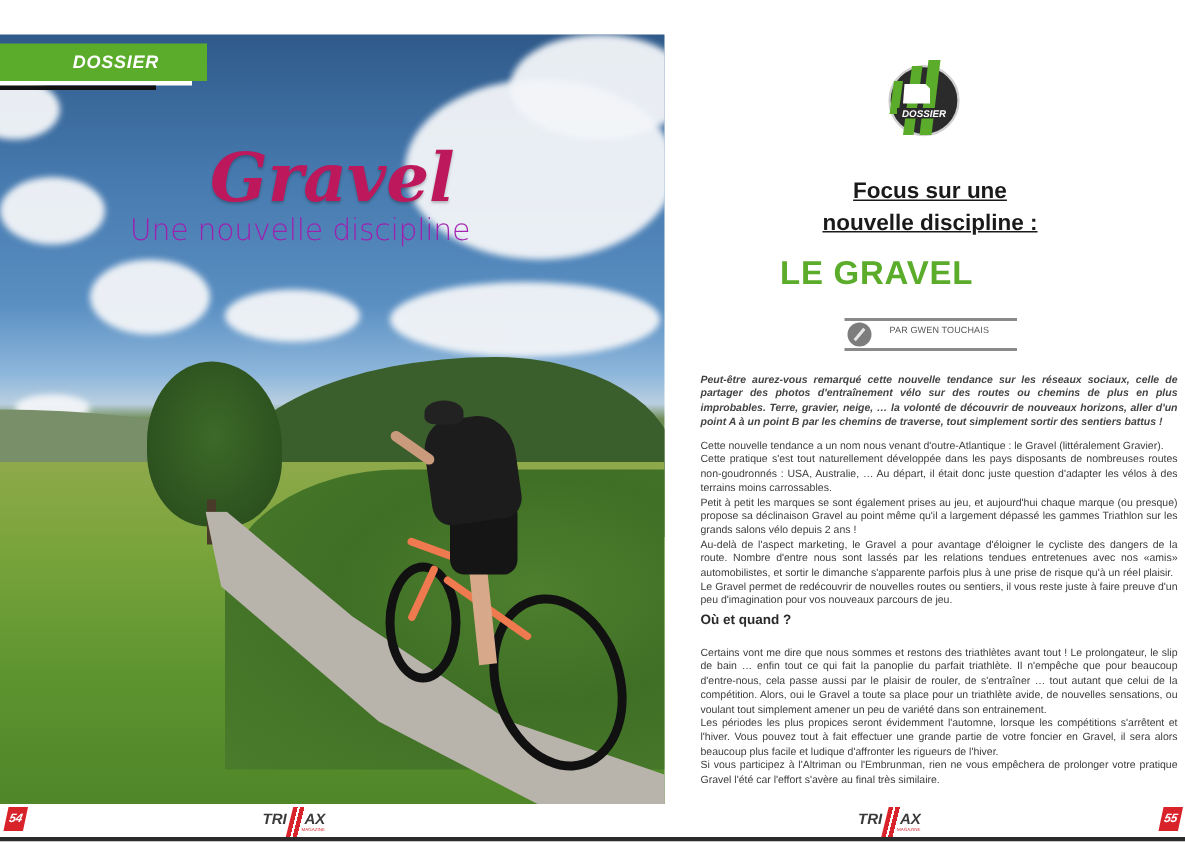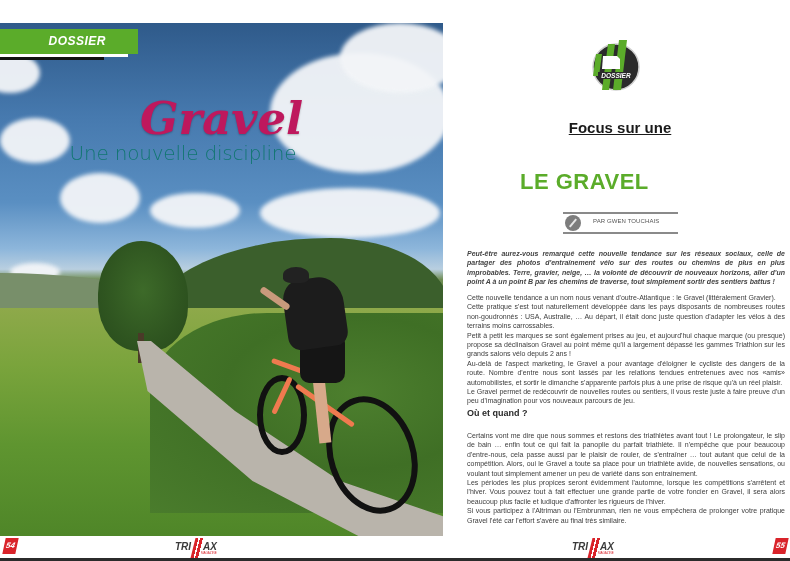--- a/index.html
+++ b/index.html
@@ -57,23 +57,23 @@
   }
   .dossier-tab-line-white { position: absolute; left: 0; top: 54px; width: 128px; height: 3px; background: #ffffff; }
   .dossier-tab-line-black { position: absolute; left: 0; top: 57px; width: 104px; height: 3px; background: #111111; }
 
   .hero-title {
     position: absolute; left: 140px; top: 92px; width: 130px; text-align: center;
     font-family: "DejaVu Serif", serif; font-style: italic; font-weight: bold;
     font-size: 45px; color: #be185d; text-shadow: 0 1px 2px rgba(0,0,0,0.25);
   }
   .hero-subtitle {
-    position: absolute; left: 63px; top: 141px; width: 240px; text-align: center;
+    position: absolute; left: 80px; top: 141px; width: 240px; text-align: center;
     font-family: "DejaVu Sans", sans-serif; font-weight: 200; font-size: 20px;
-    color: #0f766e; letter-spacing: -0.2px; opacity: 0.95;
+    color: #a21caf; letter-spacing: -0.2px; opacity: 0.95;
   }
 
   
   .dossier-badge { position: absolute; left: 588px; top: 36px; width: 56px; height: 56px; }
   .focus-title {
     position: absolute; left: 520px; top: 117px; width: 200px; text-align: center;
     font-weight: bold; font-size: 15px; line-height: 21px; color: #1a1a1a;
   }
   .focus-title span { text-decoration: underline; }
   .gravel-title {
@@ -165,20 +165,21 @@
   <polygon points="20,8 27,8 21,54 14,54" fill="#5bac2a"></polygon>
   <polygon points="31,4 39,4 33,54 25,54" fill="#5bac2a"></polygon>
   <polygon points="8,18 14,18 11,40 5,40" fill="#5bac2a"></polygon>
   <path d="M15 20 h14 l3 3 v10 h-18 z" fill="#ffffff"></path>
   <rect x="10" y="36" width="36" height="7" fill="#2b2b2b"></rect>
   <text x="28" y="42" font-size="6.5" font-weight="bold" font-style="italic" fill="#ffffff" text-anchor="middle" font-family="Liberation Sans, sans-serif">DOSSIER</text>
 </svg>
 
 <div class="focus-title">
   <span>Focus sur une</span><br>
+  <span>nouvelle discipline :</span>
 </div>
 <div class="gravel-title">LE GRAVEL</div>
 
 <div class="byline">
   <div class="byline-icon"></div>
   <div class="byline-text">PAR GWEN TOUCHAIS</div>
 </div>
 
 <div class="article intro">Peut-être aurez-vous remarqué cette nouvelle tendance sur les réseaux sociaux, celle de partager des photos d'entraînement vélo sur des routes ou chemins de plus en plus improbables. Terre, gravier, neige, … la volonté de découvrir de nouveaux horizons, aller d'un point A à un point B par les chemins de traverse, tout simplement sortir des sentiers battus !</div>
 

